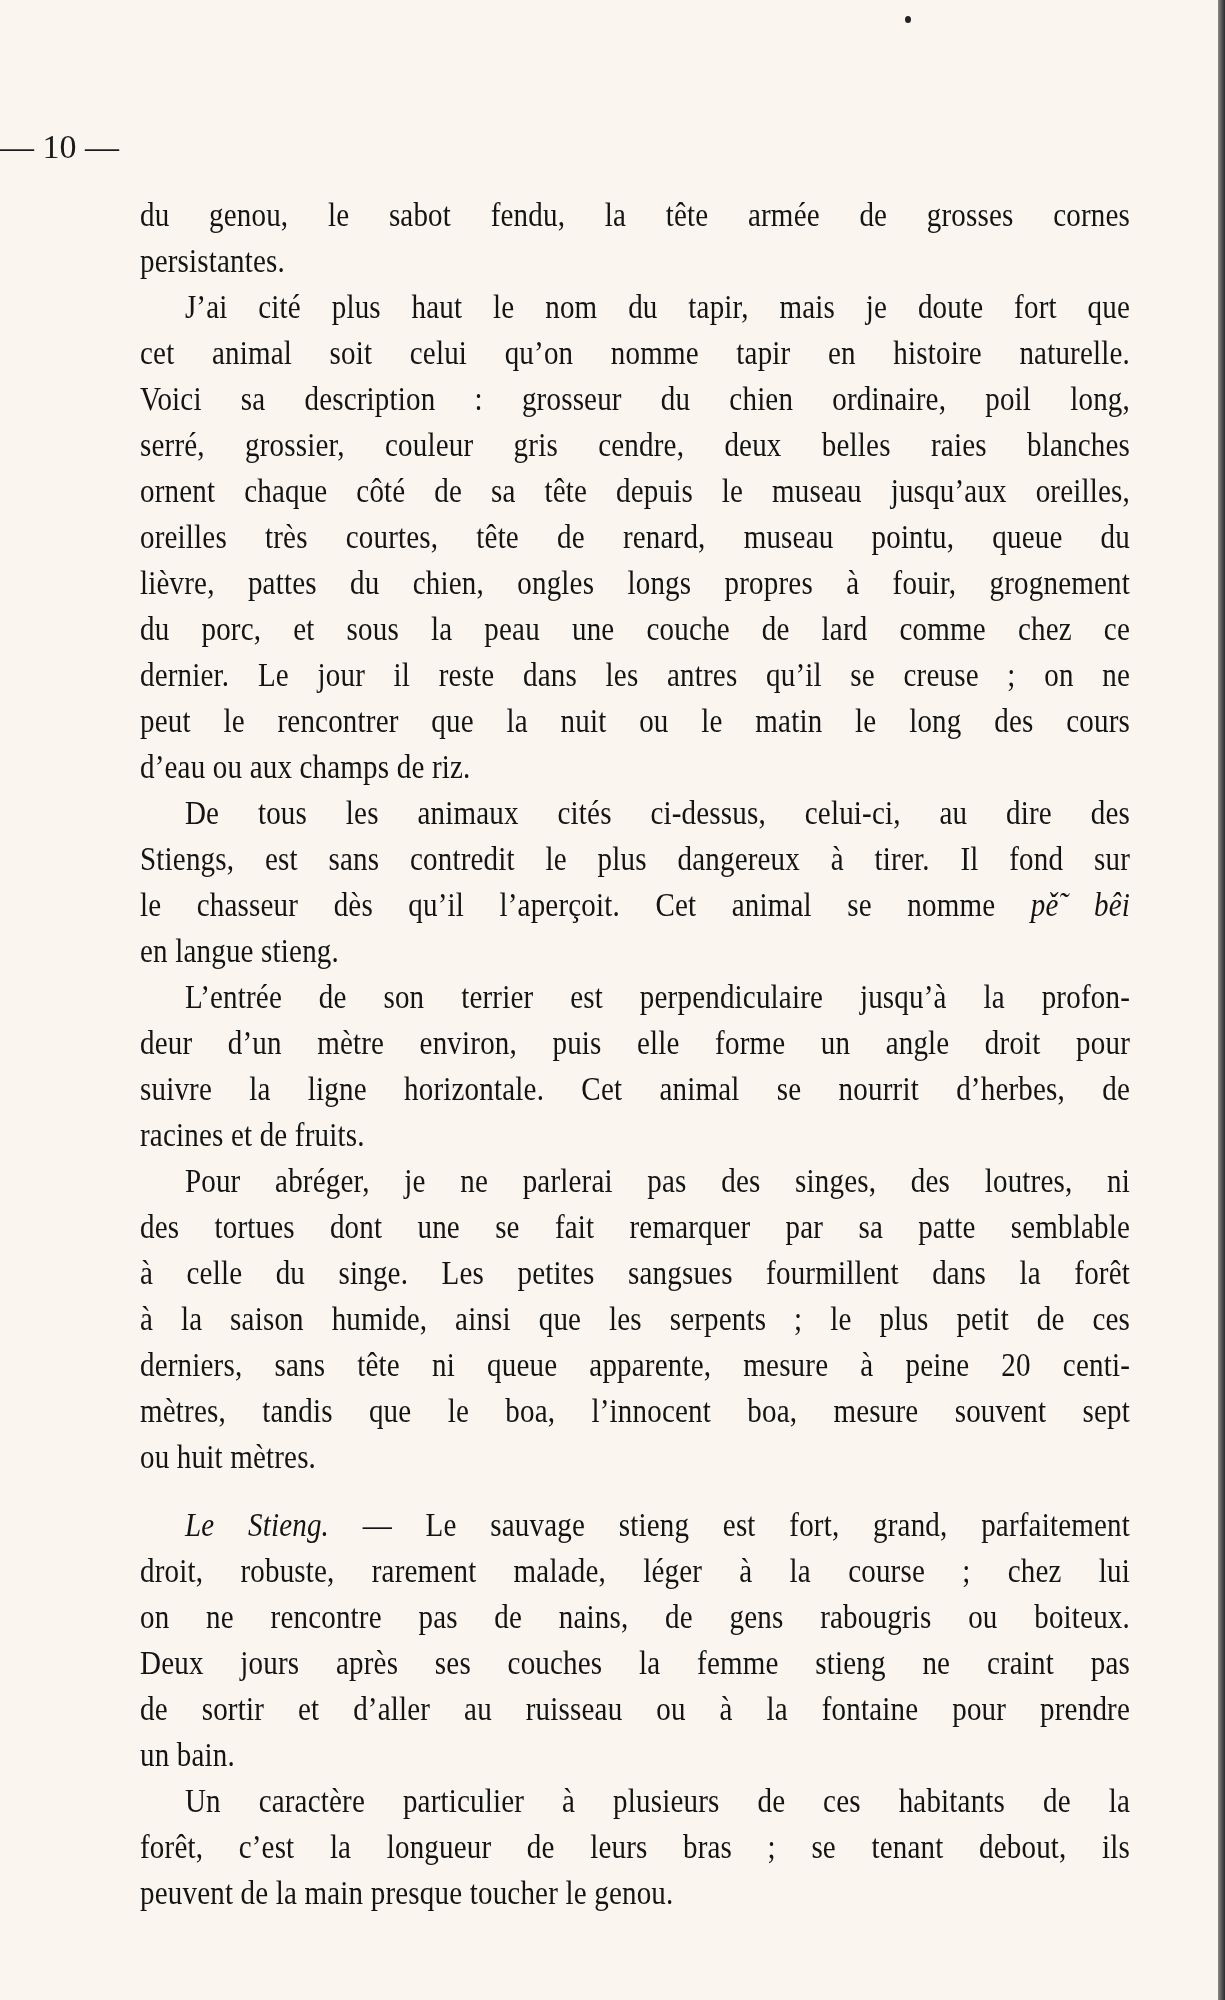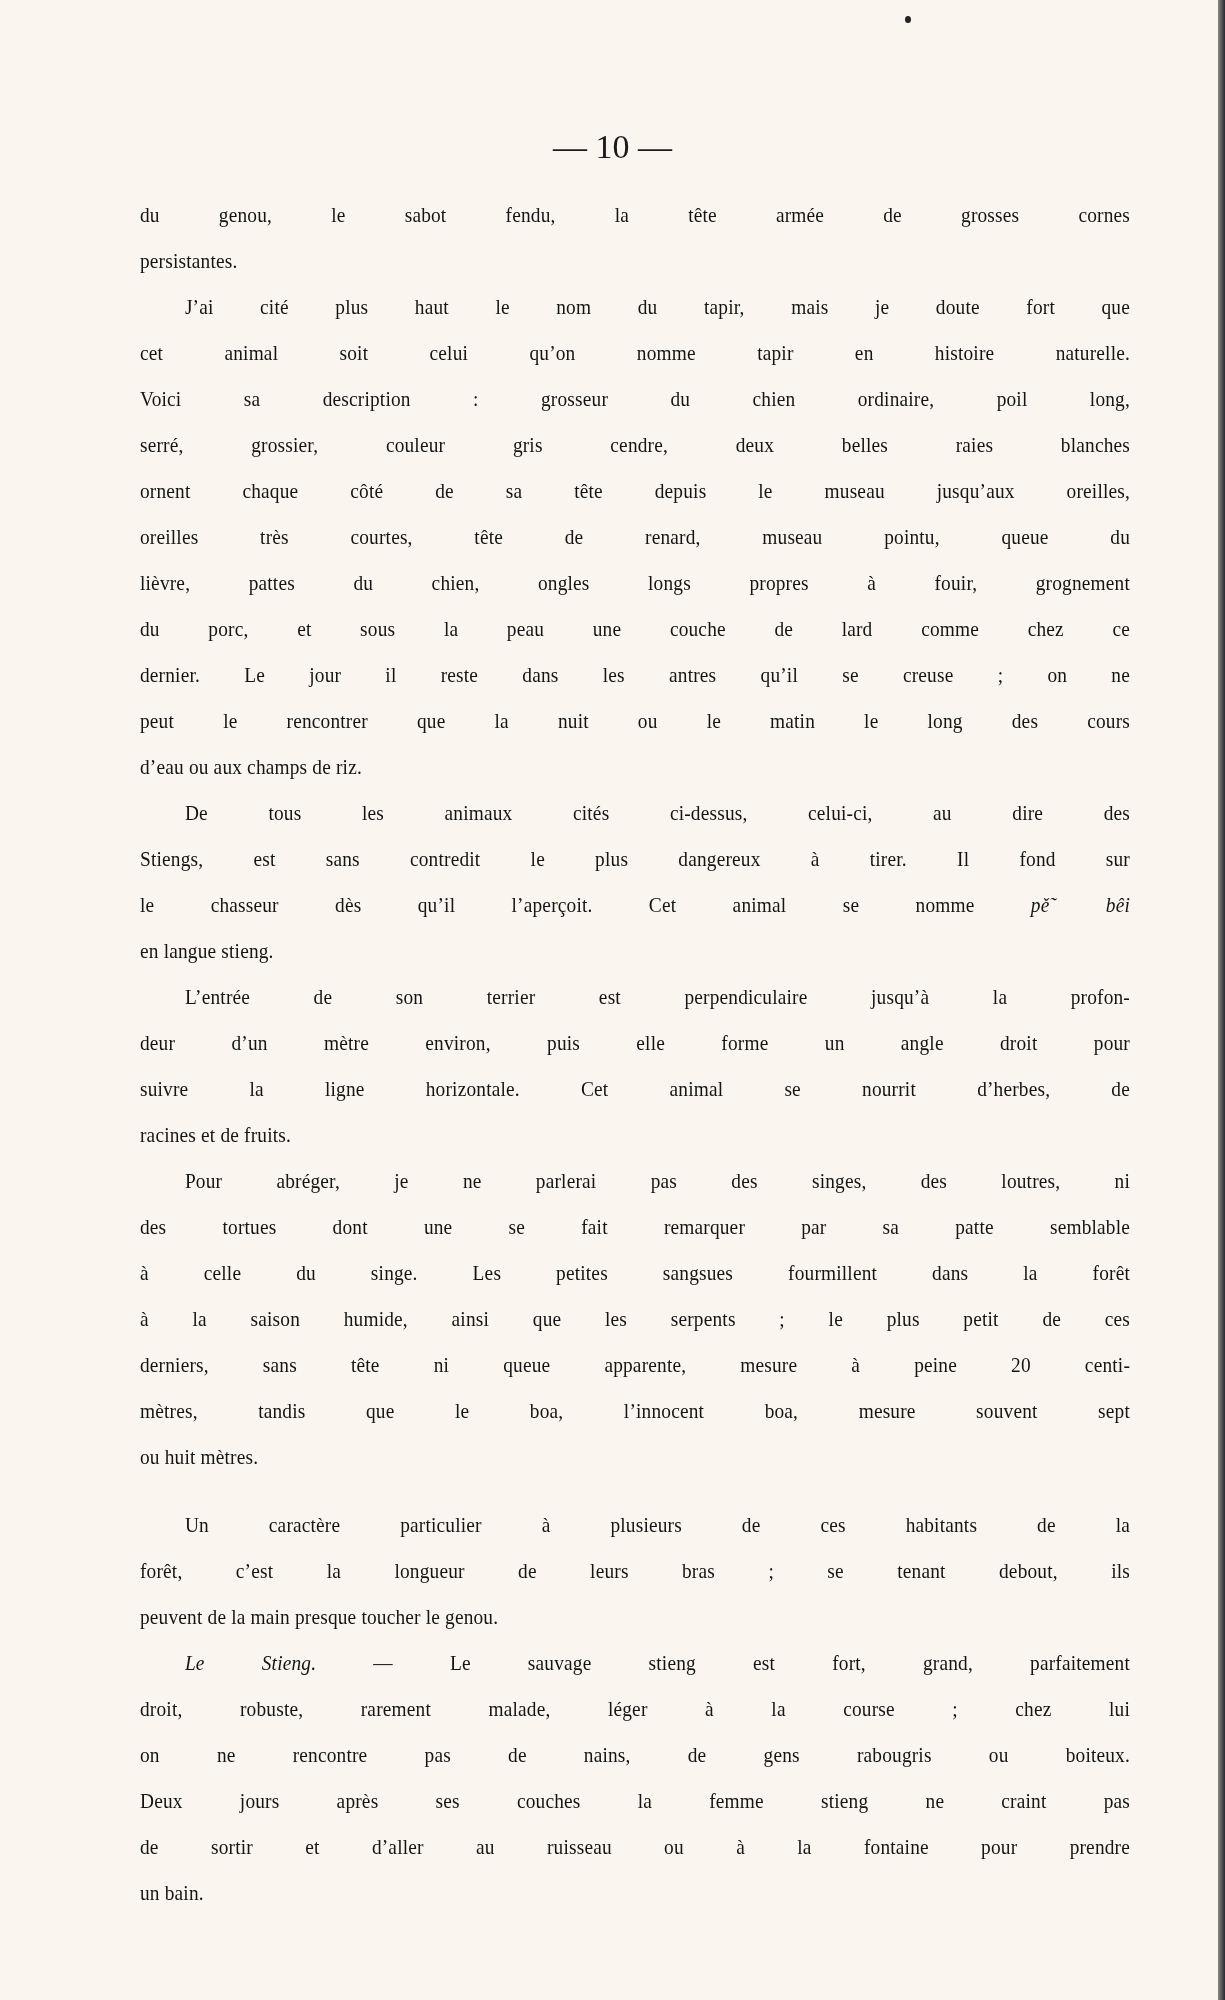--- a/index.html
+++ b/index.html
@@ -1,20 +1,20 @@
 <!DOCTYPE html>
 <html><head>
 <meta charset="utf-8">
 <style>
   html, body { margin:0; padding:0; }
   body { width:1225px; height:2000px; background:#faf6ef; position:relative; overflow:hidden; }
   .edge { position:absolute; top:0; right:0; width:7px; height:2000px; background:linear-gradient(to right,#888,#2a2a2a); }
   .dot { position:absolute; left:905px; top:16px; width:6px; height:7px; border-radius:50%; background:#222; }
-  .pageno { position:absolute; top:128px; left:0; width:1225px; text-align:center; font-family:"Liberation Serif", serif; font-size:34px; color:#1a1a1a; }
-  .text { position:absolute; left:140px; top:192px; width:990px; font-family:"Liberation Serif", serif; color:#141414; font-size:22px; }
+  .pageno { position:absolute; top:128px; left:0; width:1225px; text-align:left; font-family:"Liberation Serif", serif; font-size:34px; color:#1a1a1a; }
+  .text { position:absolute; left:140px; top:192px; width:990px; font-family:"Liberation Serif", serif; color:#141414; font-size:33px; }
   .line { height:46px; line-height:46px; white-space:nowrap; text-align:justify; text-align-last:justify; transform:scaleX(0.88); transform-origin:left; width:1125px; letter-spacing:0.2px; }
   .line.last { text-align-last:left; }
   .line.indent { padding-left:51px; box-sizing:border-box; }
   .gap { height:22px; }
   i { font-style:italic; }
 </style>
 </head>
 <body>
 
 <div class="edge"></div>
@@ -55,25 +55,25 @@
     <div class="line indent">Pour abréger, je ne parlerai pas des singes, des loutres, ni</div>
     <div class="line">des tortues dont une se fait remarquer par sa patte semblable</div>
     <div class="line">à celle du singe. Les petites sangsues fourmillent dans la forêt</div>
     <div class="line">à la saison humide, ainsi que les serpents ; le plus petit de ces</div>
     <div class="line">derniers, sans tête ni queue apparente, mesure à peine 20 centi-</div>
     <div class="line">mètres, tandis que le boa, l’innocent boa, mesure souvent sept</div>
     <div class="line last">ou huit mètres.</div>
   </div>
   <div class="gap"></div>
   <div>
-    <div class="line indent">Un caractère particulier à plusieurs de ces habitants de la</div>
-    <div class="line">forêt, c’est la longueur de leurs bras ; se tenant debout, ils</div>
-    <div class="line last">peuvent de la main presque toucher le genou.</div>
-  </div>
-  <div>
     <div class="line indent"><i>Le Stieng.</i><span> — Le sauvage stieng est fort, grand, parfaitement</span></div>
     <div class="line">droit, robuste, rarement malade, léger à la course ; chez lui</div>
     <div class="line">on ne rencontre pas de nains, de gens rabougris ou boiteux.</div>
     <div class="line">Deux jours après ses couches la femme stieng ne craint pas</div>
     <div class="line">de sortir et d’aller au ruisseau ou à la fontaine pour prendre</div>
     <div class="line last">un bain.</div>
   </div>
+  <div>
+    <div class="line indent">Un caractère particulier à plusieurs de ces habitants de la</div>
+    <div class="line">forêt, c’est la longueur de leurs bras ; se tenant debout, ils</div>
+    <div class="line last">peuvent de la main presque toucher le genou.</div>
+  </div>
 </div>
 
 </body></html>

